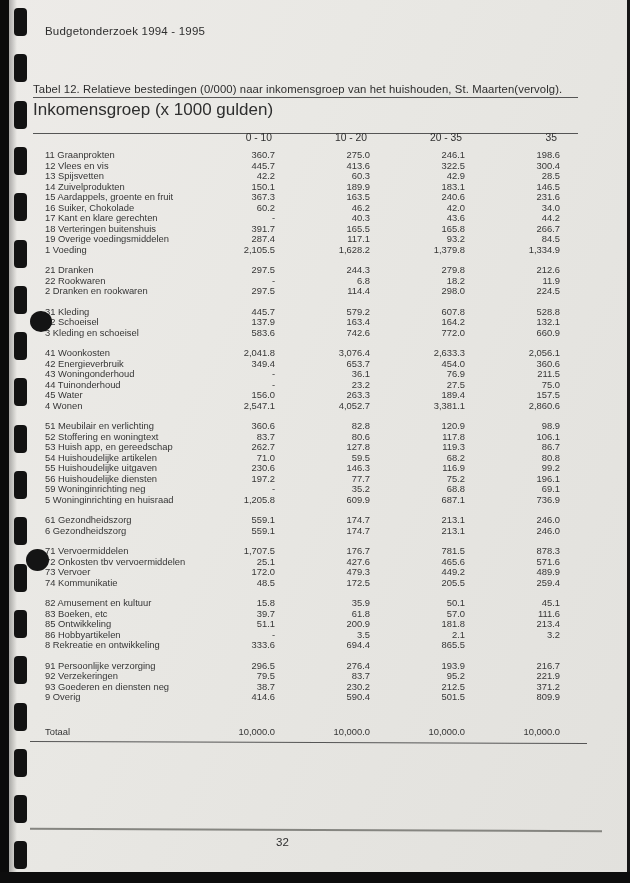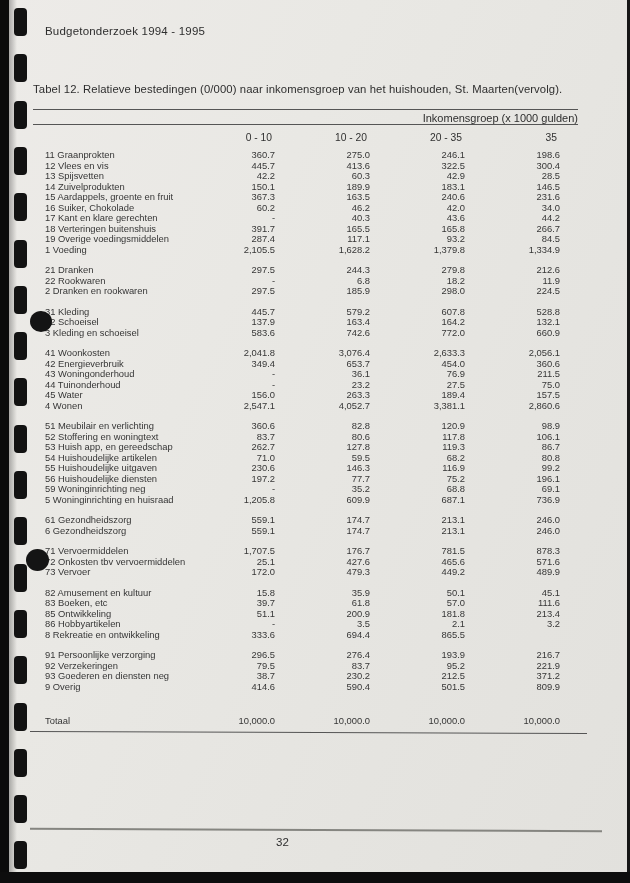--- a/index.html
+++ b/index.html
@@ -14,22 +14,22 @@
     background:linear-gradient(90deg,rgba(0,0,0,.28),rgba(0,0,0,0)); pointer-events:none;
   }
   .left-strip   { position:absolute; left:0; top:0; width:9px; height:100%; background:#0b0b0b; }
   .right-edge   { position:absolute; right:0; top:0; width:3px; height:100%; background:#161616; }
   .bottom-bar   { position:absolute; left:0; bottom:0; width:100%; height:11px; background:#0d0d0d; }
   .hole { position:absolute; left:14px; width:13px; height:28px; background:#121212; border-radius:4px; }
 
   .doc-header { position:absolute; left:45px; top:25px; font-size:11.5px; color:#2e2e2e; letter-spacing:.2px; }
 
   .title-block { position:absolute; left:33px; top:83px; width:545px; }
-  .tbl-title    { font-size:11.3px; color:#2e2e2e; border-bottom:1.2px solid #555; padding-bottom:14px; letter-spacing:.1px; }
-  .tbl-subtitle { font-size:11px; color:#2e2e2e; text-align:right; border-bottom:1.2px solid #555; padding-bottom:0; padding-top:2px; }
+  .tbl-title    { font-size:11.3px; color:#2e2e2e; border-bottom:1.2px solid #555; padding-bottom:2px; letter-spacing:.1px; }
+  .tbl-subtitle { font-size:17px; color:#2e2e2e; text-align:left; border-bottom:1.2px solid #555; padding-bottom:13px; padding-top:2px; }
 
   .table { position:absolute; left:33px; top:132px; width:545px; font-size:9.4px; color:#363636; }
   .t-row   { display:flex; height:10.5px; line-height:10.5px; white-space:nowrap; }
   .t-label { width:147px; padding-left:12px; box-sizing:border-box; overflow:visible; }
   .t-cell  { width:95px; text-align:right; }
   .t-head  { font-size:10.3px; color:#303030; margin-bottom:6px; height:12px; line-height:12px; }
   .t-head .t-cell { padding-right:3px; box-sizing:border-box; }
   .t-group { margin-bottom:10px; }
   .t-total { margin-top:24px; }
   .total-rule { margin-top:5px; margin-left:-3px; width:557px; height:1.3px; background:#555; transform:rotate(.22deg); }
@@ -168,21 +168,21 @@
         <div class="t-row">
           <div class="t-label">22 Rookwaren</div>
           <div class="t-cell">-</div>
           <div class="t-cell">6.8</div>
           <div class="t-cell">18.2</div>
           <div class="t-cell">11.9</div>
         </div>
         <div class="t-row">
           <div class="t-label">2 Dranken en rookwaren</div>
           <div class="t-cell">297.5</div>
-          <div class="t-cell">185.9</div>
+          <div class="t-cell">114.4</div>
           <div class="t-cell">298.0</div>
           <div class="t-cell">224.5</div>
         </div>
       </div>
       <div class="t-group">
         <div class="t-row">
           <div class="t-label">31 Kleding</div>
           <div class="t-cell">445.7</div>
           <div class="t-cell">579.2</div>
           <div class="t-cell">607.8</div>
@@ -335,20 +335,27 @@
           <div class="t-cell">427.6</div>
           <div class="t-cell">465.6</div>
           <div class="t-cell">571.6</div>
         </div>
         <div class="t-row">
           <div class="t-label">73 Vervoer</div>
           <div class="t-cell">172.0</div>
           <div class="t-cell">479.3</div>
           <div class="t-cell">449.2</div>
           <div class="t-cell">489.9</div>
+        </div>
+        <div class="t-row">
+          <div class="t-label">74 Kommunikatie</div>
+          <div class="t-cell">48.5</div>
+          <div class="t-cell">172.5</div>
+          <div class="t-cell">205.5</div>
+          <div class="t-cell">259.4</div>
         </div>
       </div>
       <div class="t-group">
         <div class="t-row">
           <div class="t-label">82 Amusement en kultuur</div>
           <div class="t-cell">15.8</div>
           <div class="t-cell">35.9</div>
           <div class="t-cell">50.1</div>
           <div class="t-cell">45.1</div>
         </div>

